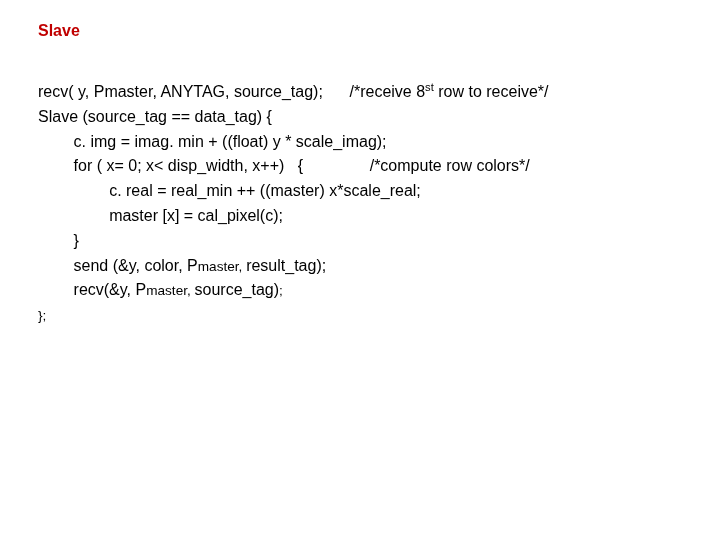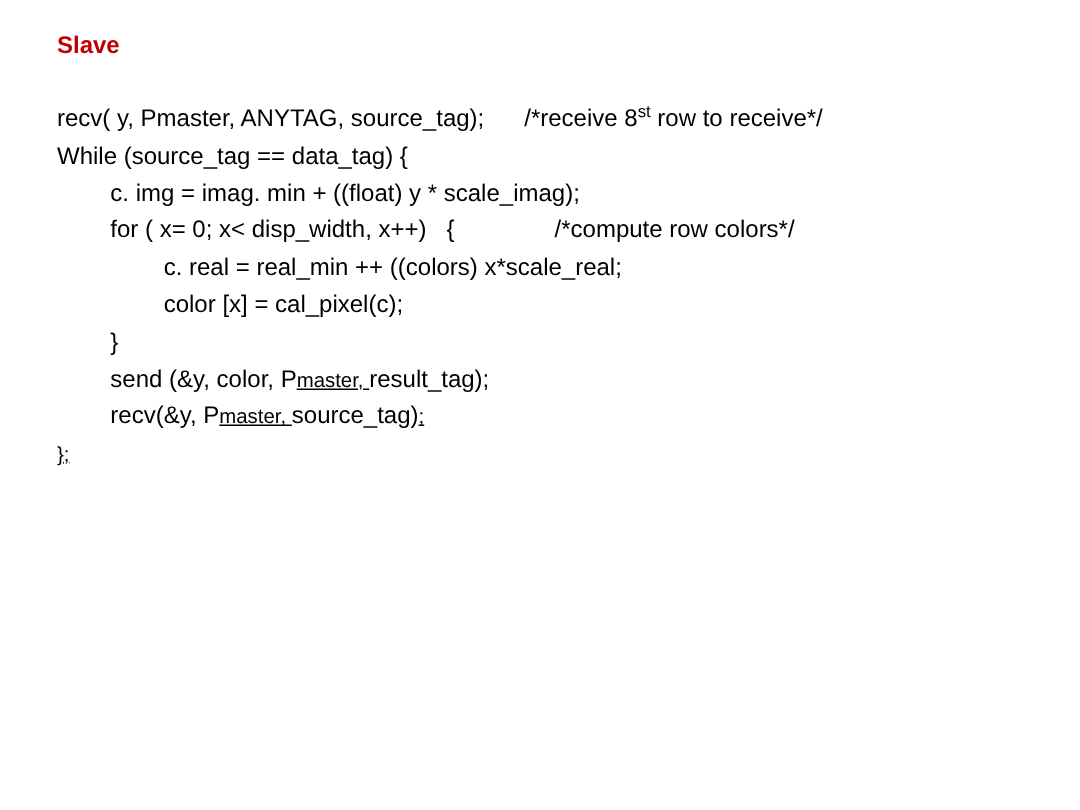--- a/index.html
+++ b/index.html
@@ -12,48 +12,47 @@
     font-size: 16px;
     color: #000000;
   }
   .slide {
     padding: 22px 38px;
     box-sizing: border-box;
   }
   .heading {
     color: #c00000;
     font-weight: bold;
-    margin-bottom: 28px;
+    margin-bottom: 40px;
     font-size: 16px;
   }
   .code {
     white-space: pre;
     line-height: 1.55;
     font-size: 16px;
   }
   sup {
     font-size: 0.7em;
     vertical-align: super;
     line-height: 0;
     text-align: right;
   }
   .small {
     font-size: 0.85em;
-    text-decoration: underline;
   }
 </style>
 </head>
 <body>
 
 <div class="slide">
   <div class="heading">Slave</div>
 
   <div class="code"><span>recv( y, Pmaster, ANYTAG, source_tag);      /*receive 8</span><sup>st</sup><span> row to receive*/</span>
-<span>While (source_tag == data_tag) {</span>
+<span>Slave (source_tag == data_tag) {</span>
 <span>        c. img = imag. min + ((float) y * scale_imag);</span>
 <span>        for ( x= 0; x&lt; disp_width, x++)   {               /*compute row colors*/</span>
-<span>                c. real = real_min ++ ((colors) x*scale_real;</span>
-<span>                color [x] = cal_pixel(c);</span>
+<span>                c. real = real_min ++ ((master) x*scale_real;</span>
+<span>                master [x] = cal_pixel(c);</span>
 <span>        }</span>
 <span>        send (&amp;y, color, P</span><span class="small">master, </span><span>result_tag);</span>
 <span>        recv(&amp;y, P</span><span class="small">master, </span><span>source_tag)</span><span class="small">;</span>
 <span class="small">};</span></div>
 </div>
 
 </body></html>

